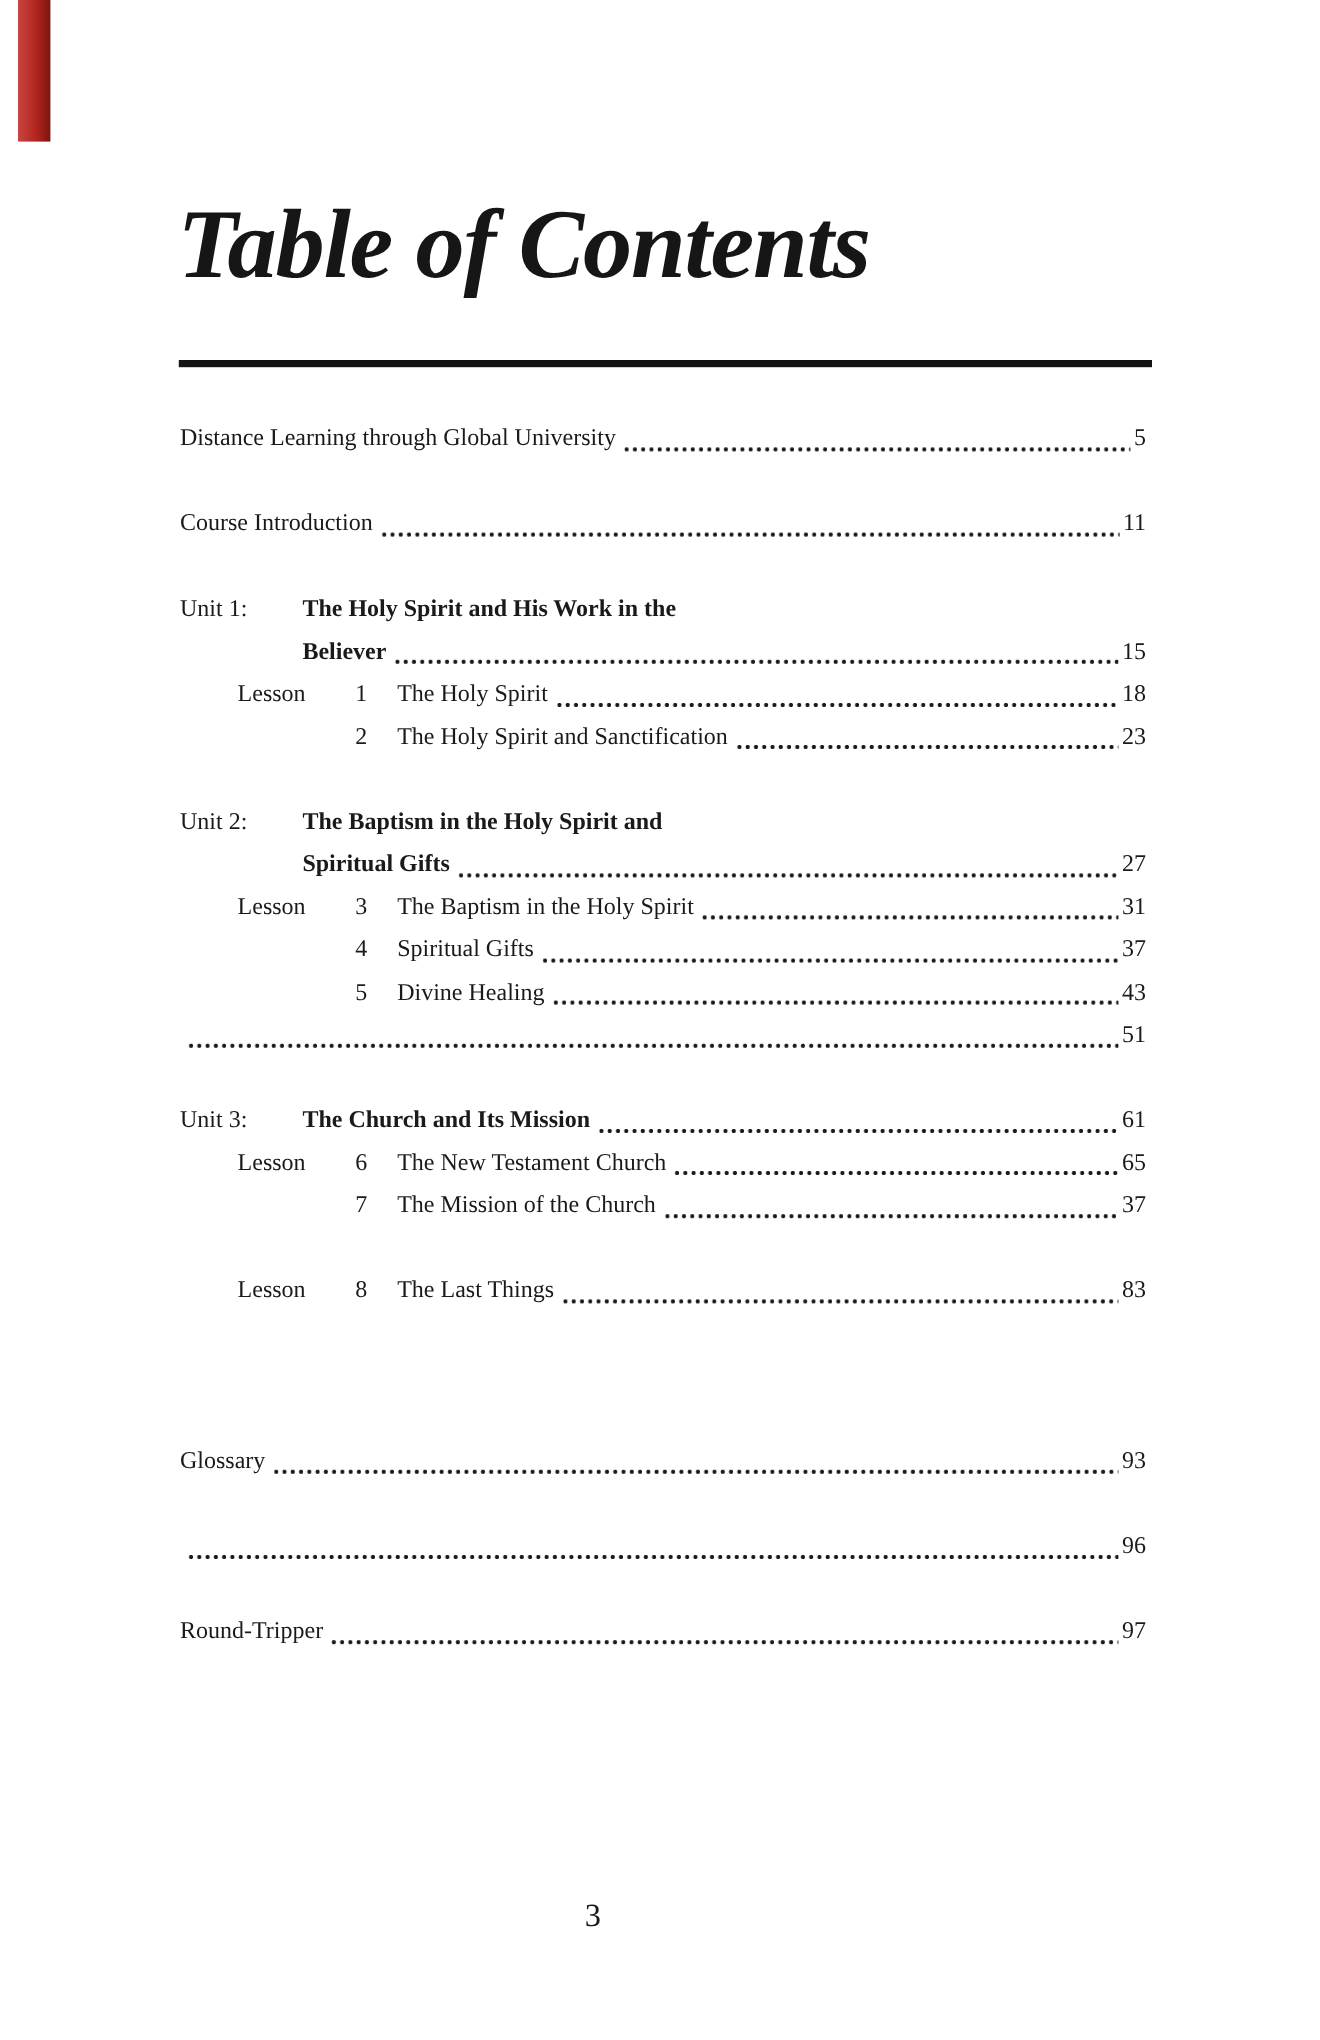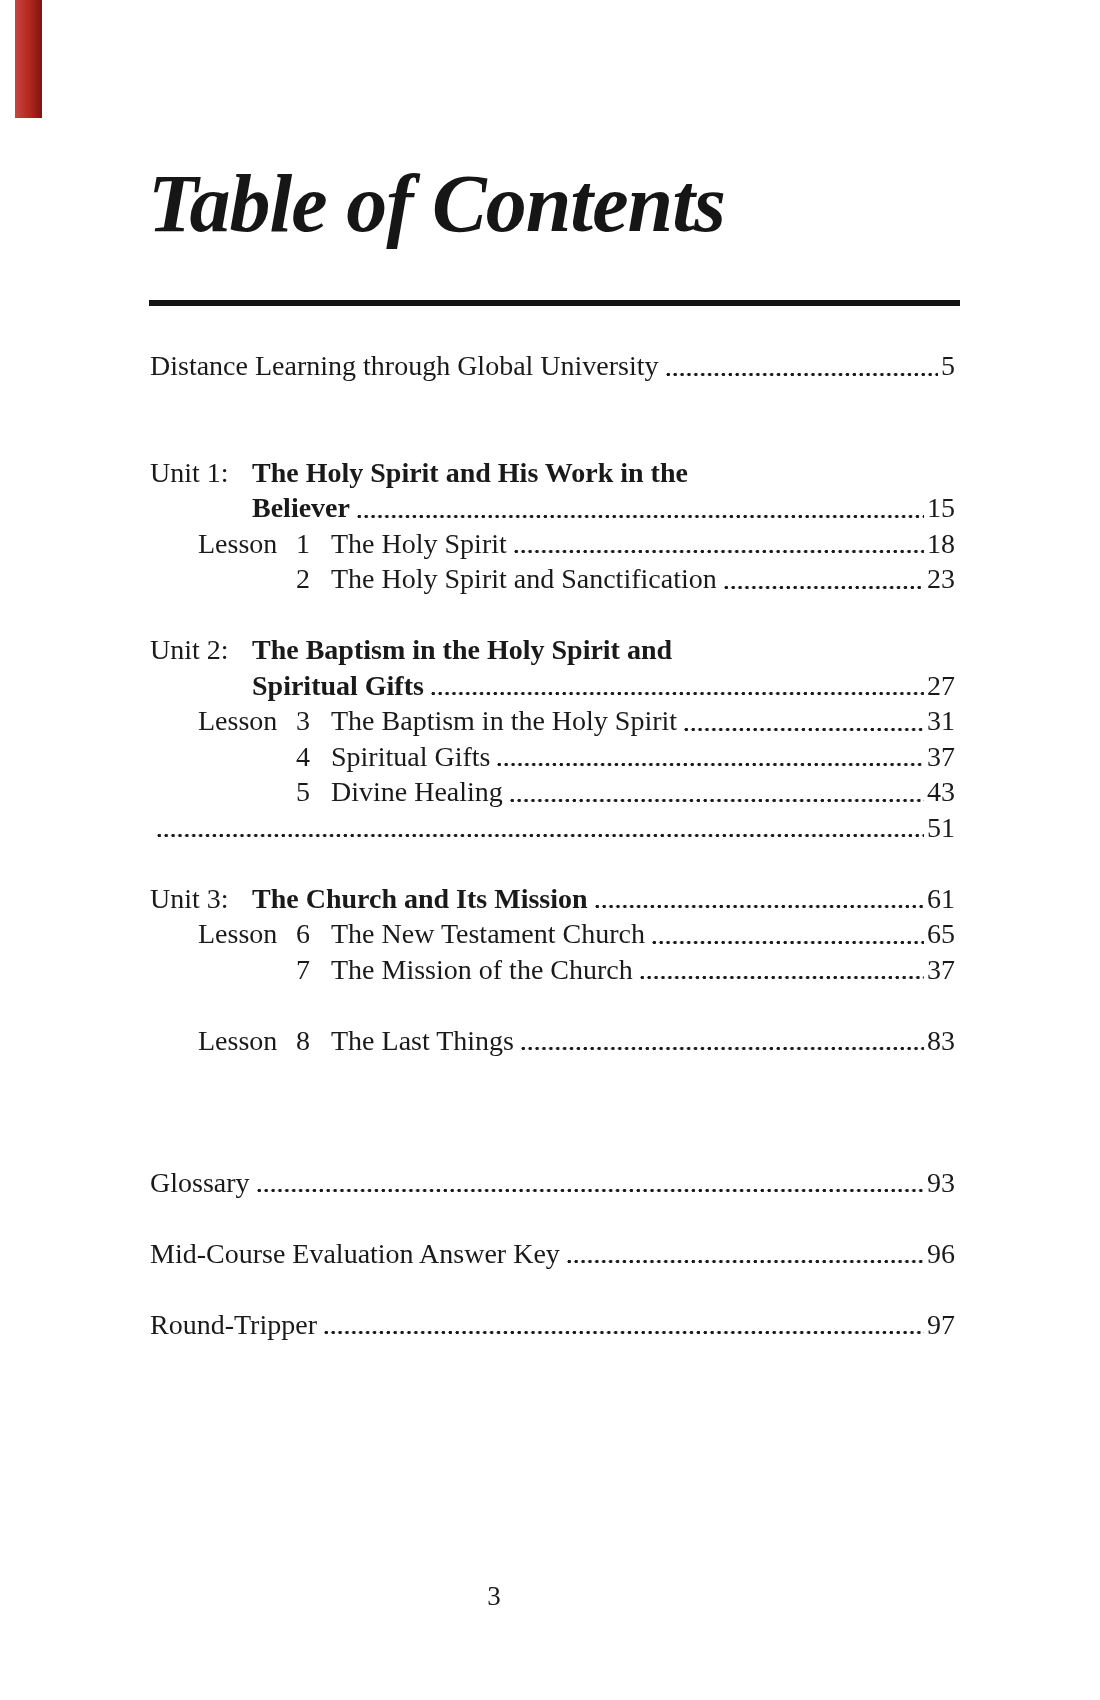--- a/index.html
+++ b/index.html
@@ -38,21 +38,21 @@
     top: 300px;
     width: 811px;
     height: 6px;
     background: #141414;
   }
   .toc {
     position: absolute;
     left: 150px;
     top: 348px;
     width: 805px;
-    font-size: 28px;
+    font-size: 20px;
   }
   .toc-row {
     display: flex;
     align-items: baseline;
     height: 35.5px;
     line-height: 35.5px;
     white-space: nowrap;
   }
   .toc-gap { width: 100%; }
   .unit-label { flex: none; width: 102px; font-weight: normal; }
@@ -87,20 +87,25 @@
   <div class="ribbon"></div>
   <div class="title">Table of Contents</div>
   <div class="rule"></div>
   <div class="toc">
       <div class="toc-row">
         <span class="row-text">Distance Learning through Global University</span>
         <span class="leader"></span>
         <span class="pagenum">5</span>
       </div>
       <div class="toc-gap" style="height: 35.5px;"></div>
+      <div class="toc-row">
+        <span class="row-text">Course Introduction</span>
+        <span class="leader"></span>
+        <span class="pagenum">11</span>
+      </div>
       <div class="toc-gap" style="height: 35.5px;"></div>
       <div class="toc-row">
         <span class="unit-label">Unit 1:</span>
         <span class="row-text bold">The Holy Spirit and His Work in the</span>
       </div>
       <div class="toc-row">
         <span class="indent"></span>
         <span class="row-text bold">Believer</span>
         <span class="leader"></span>
         <span class="pagenum">15</span>
@@ -185,21 +190,20 @@
         <span class="pagenum">83</span>
       </div>
       <div class="toc-gap" style="height: 106.5px;"></div>
       <div class="toc-row">
         <span class="row-text">Glossary</span>
         <span class="leader"></span>
         <span class="pagenum">93</span>
       </div>
       <div class="toc-gap" style="height: 35.5px;"></div>
       <div class="toc-row">
-        <span class="row-text">Mid-Course Evaluation Answer Key</span>
         <span class="leader"></span>
         <span class="pagenum">96</span>
       </div>
       <div class="toc-gap" style="height: 35.5px;"></div>
       <div class="toc-row">
         <span class="row-text">Round-Tripper</span>
         <span class="leader"></span>
         <span class="pagenum">97</span>
       </div>
     </div>

